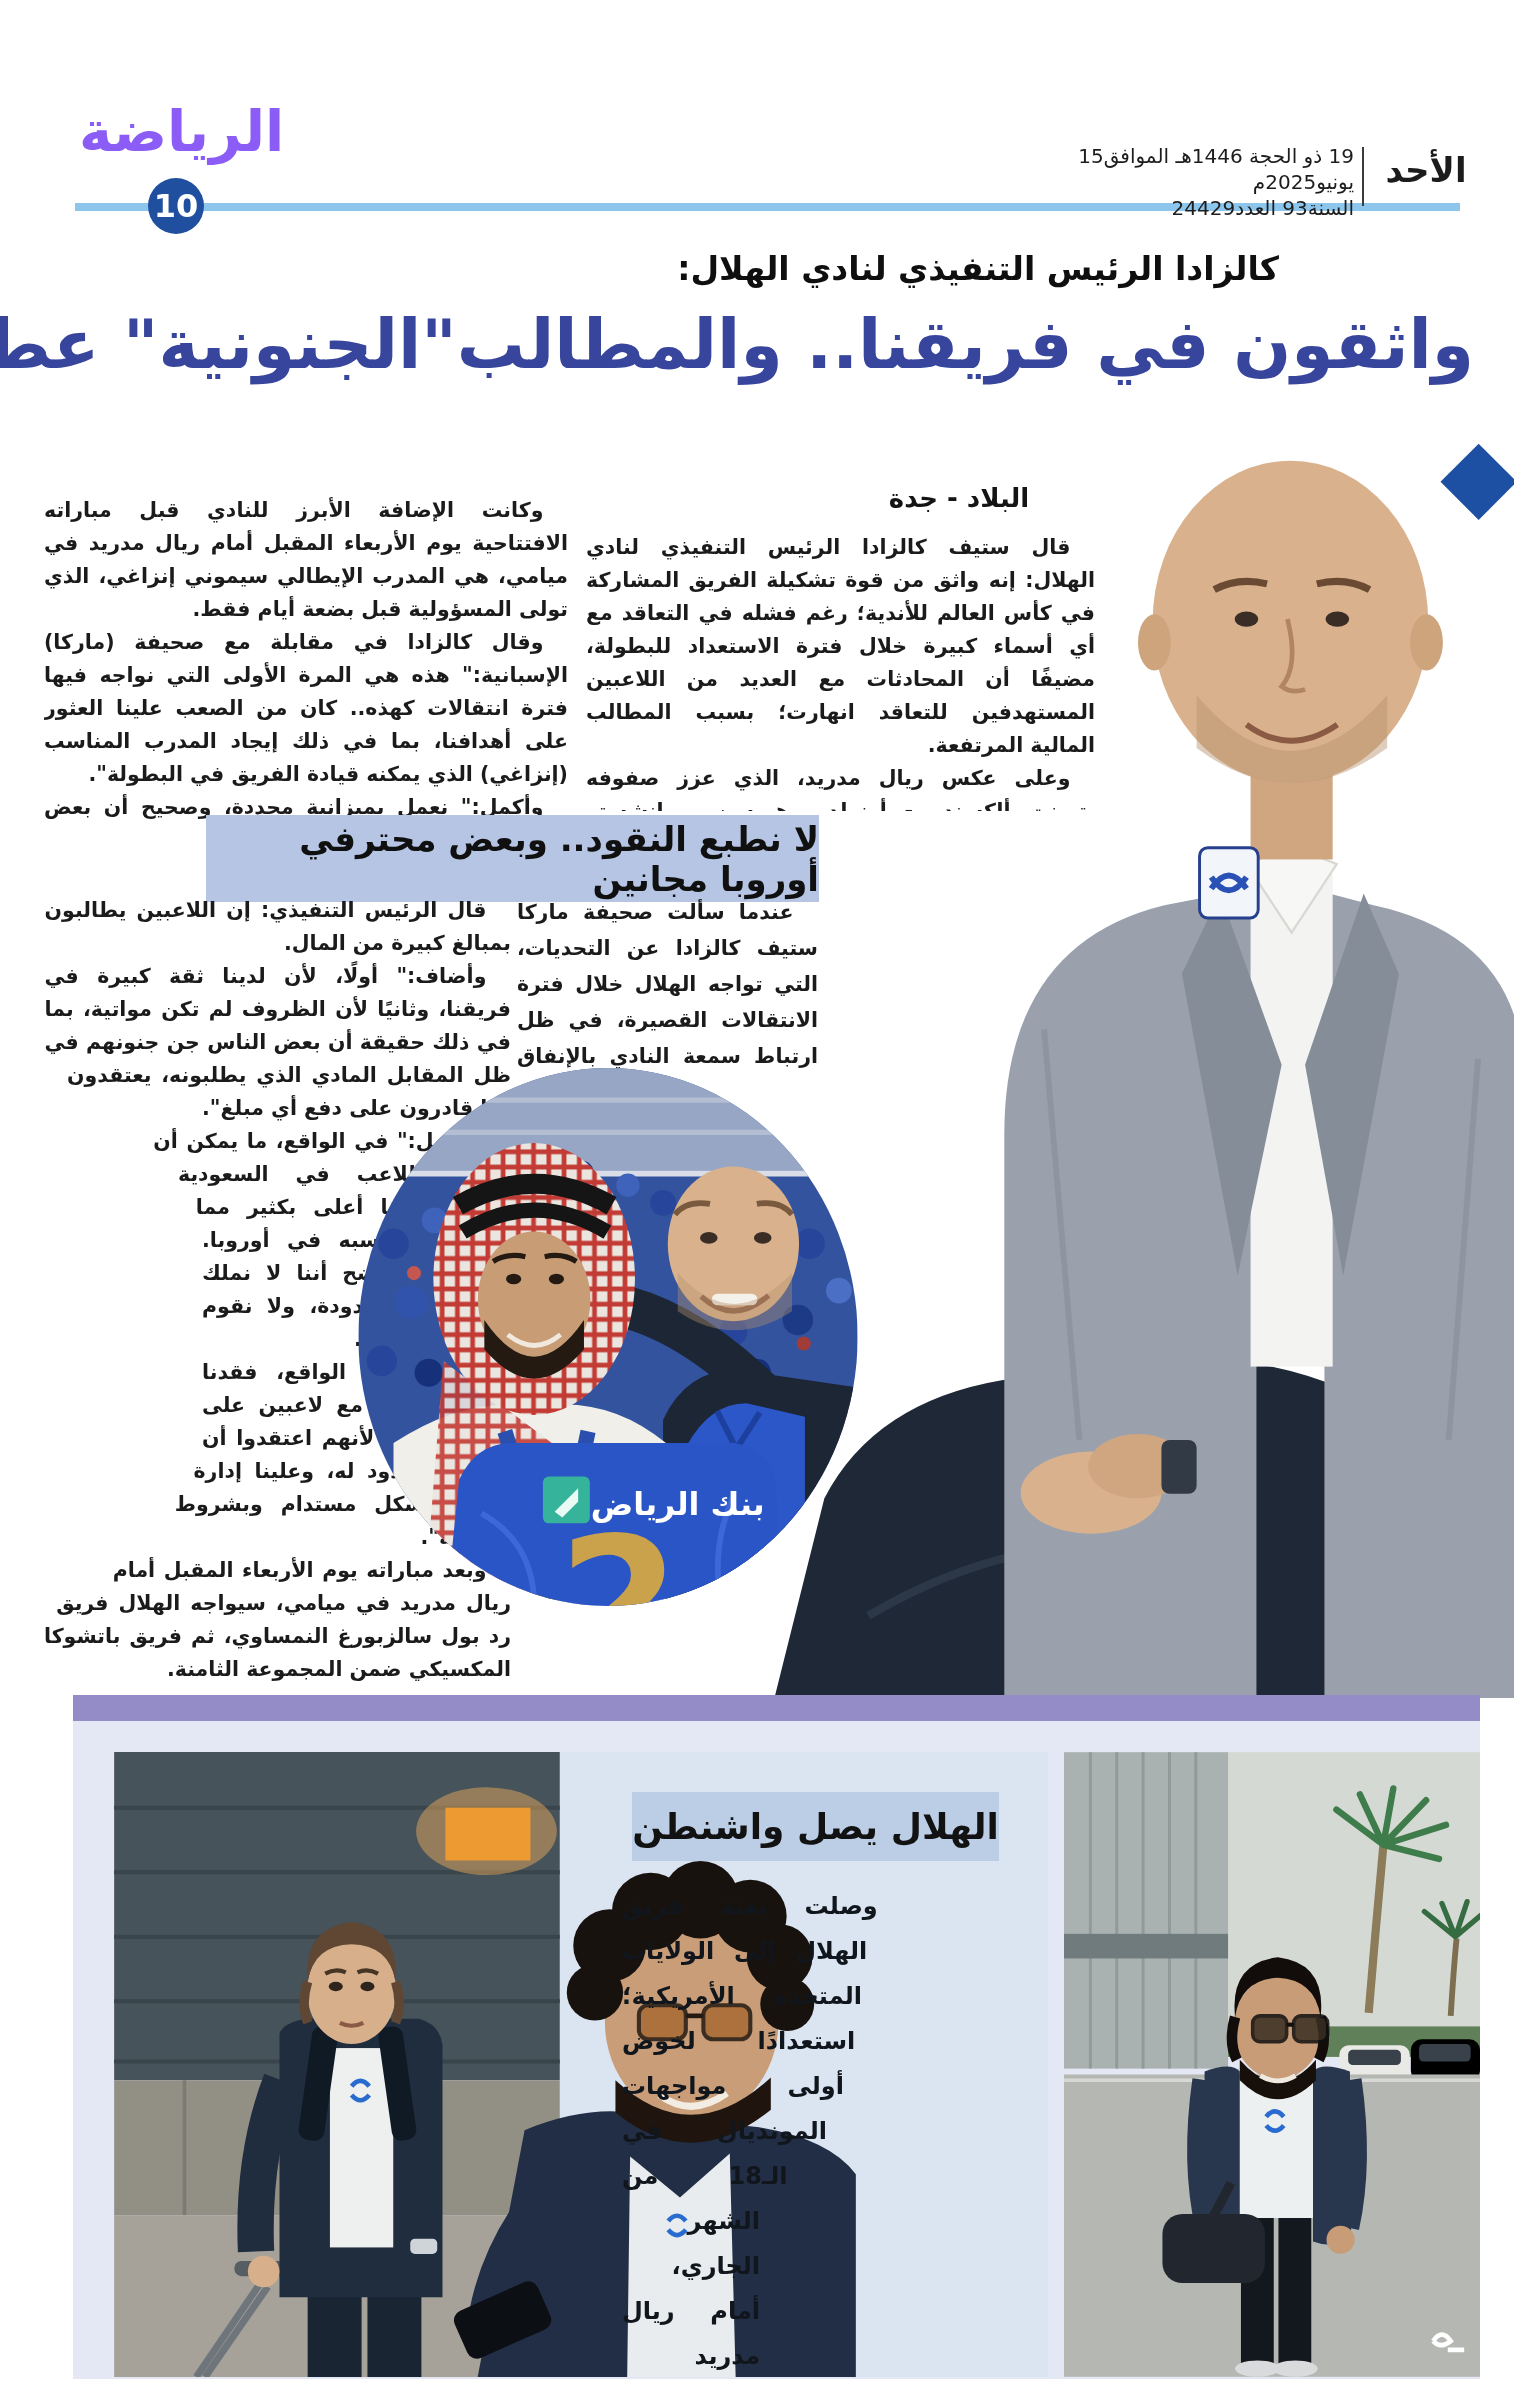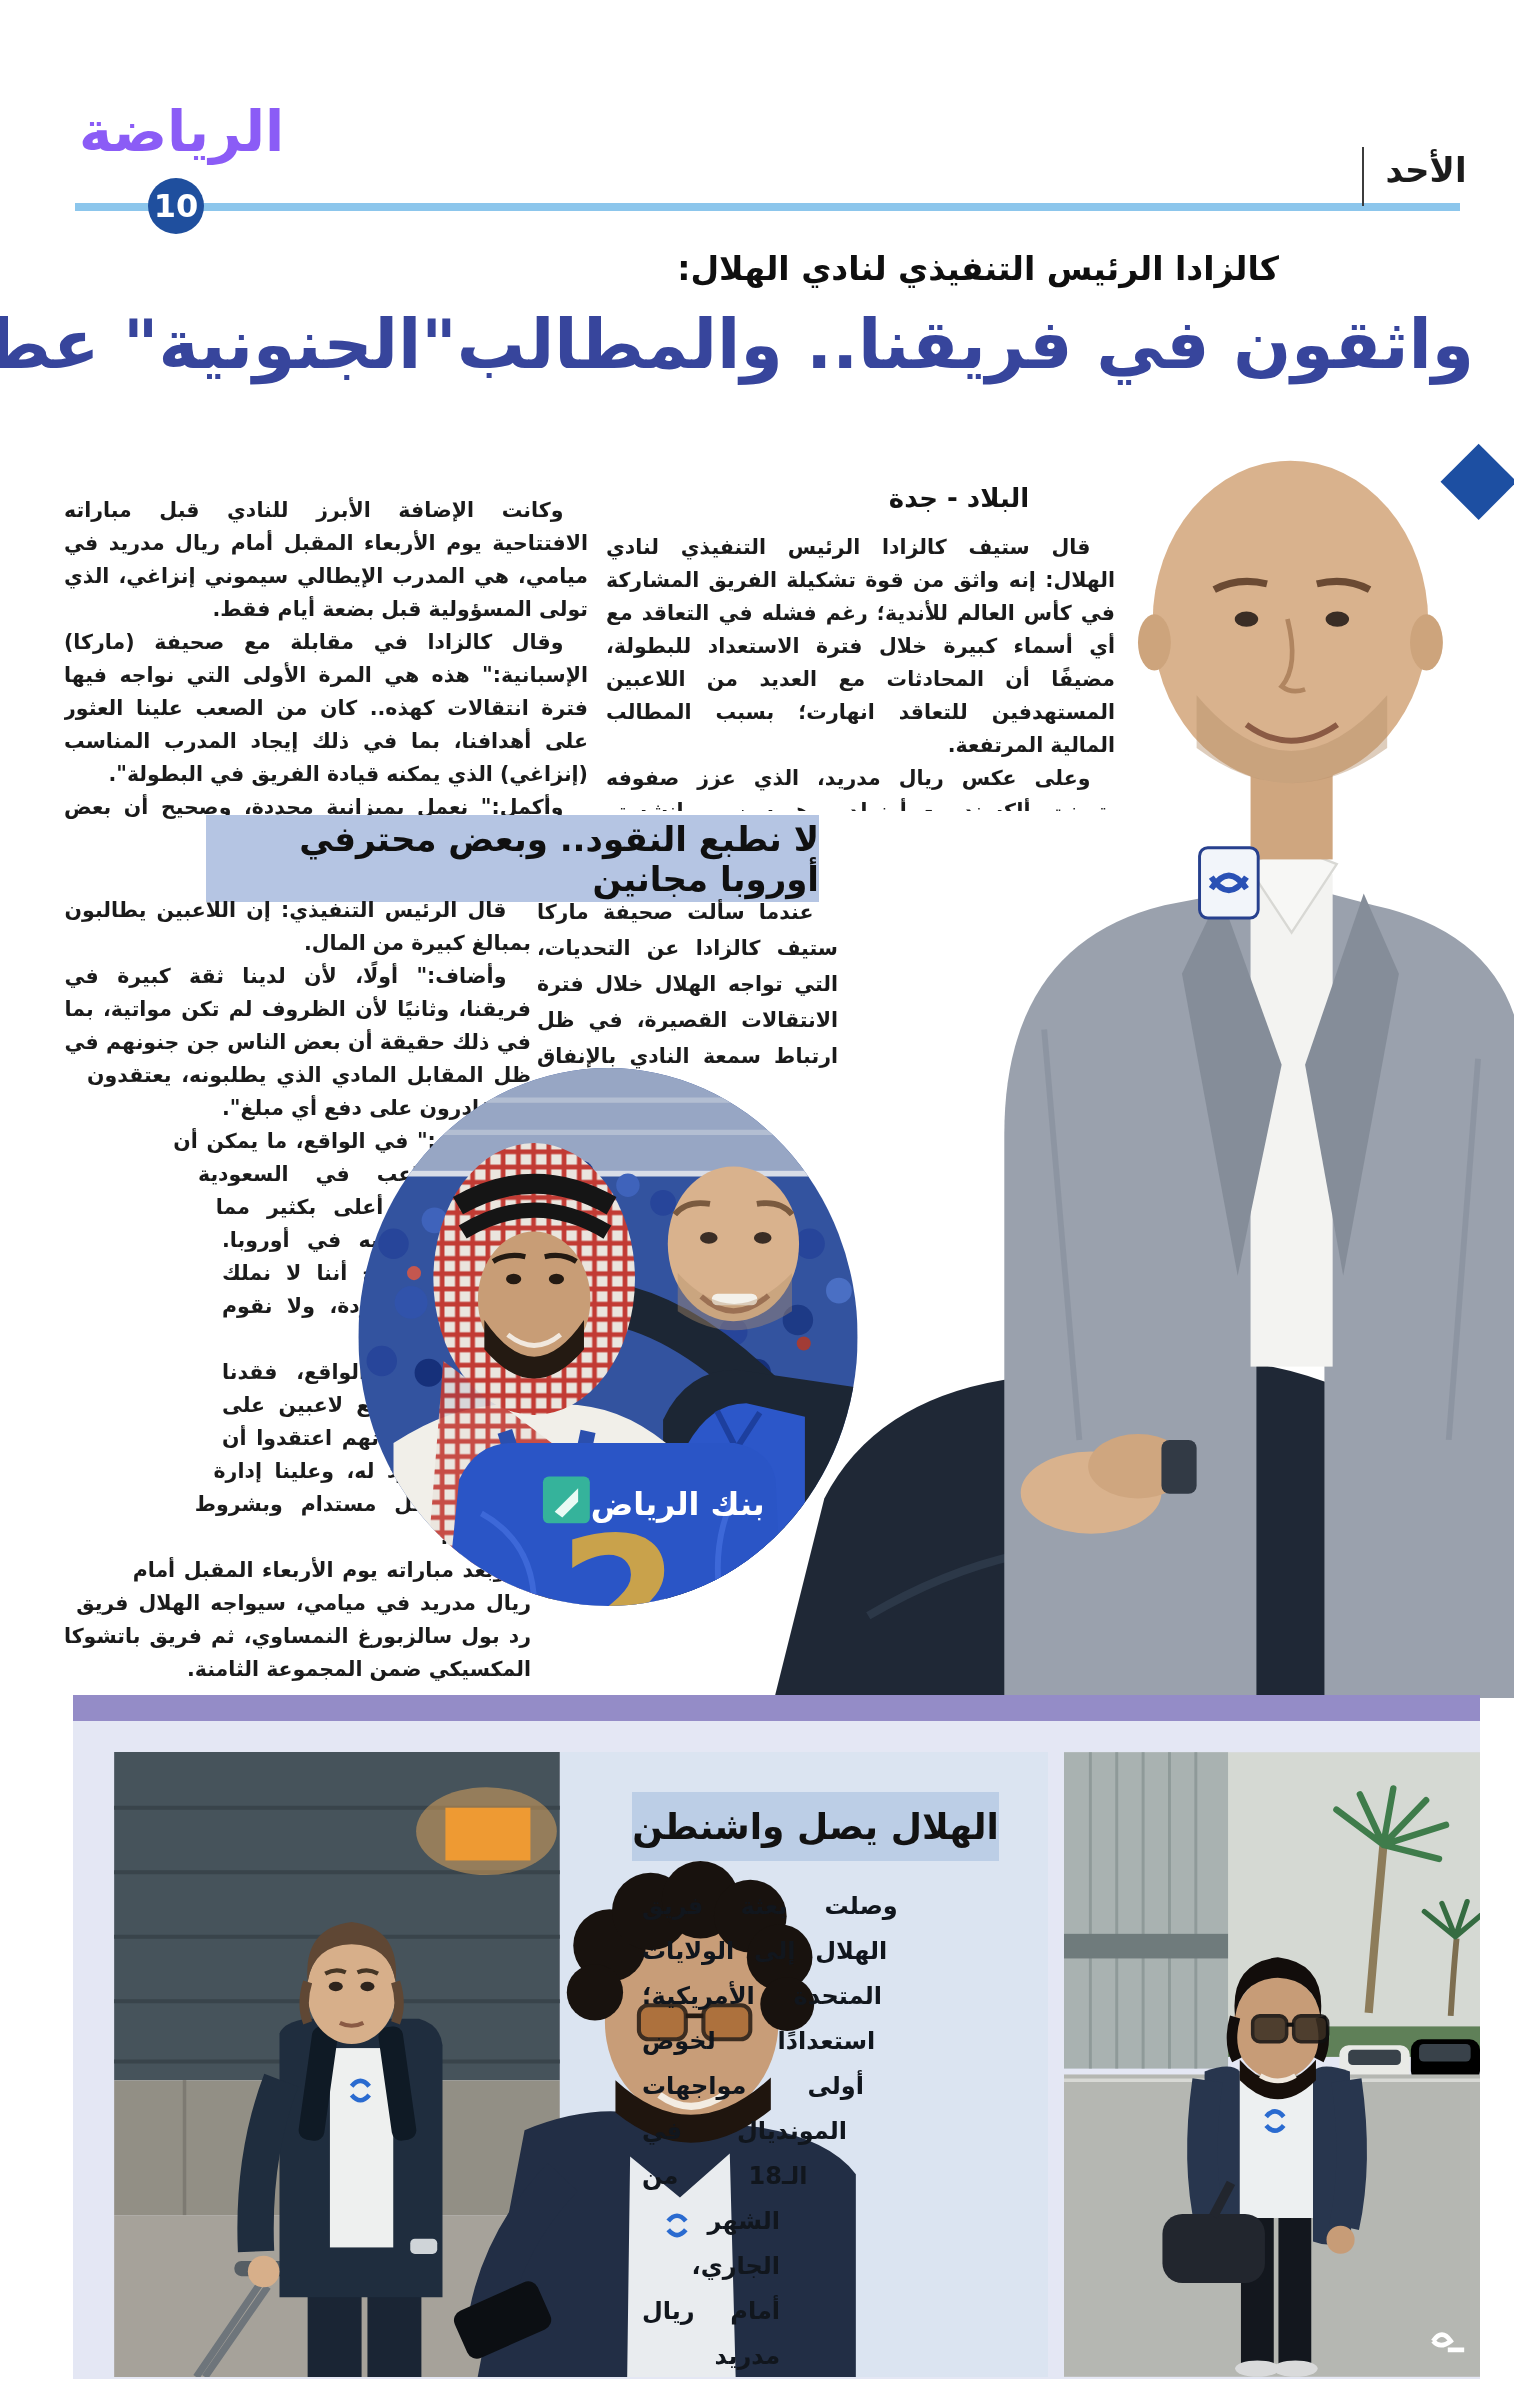--- a/index.html
+++ b/index.html
@@ -1,20 +1,20 @@
 <!DOCTYPE html>
 <html lang="ar" style="font-size:9.4px"><head>
 <meta charset="utf-8">
 <style>
   * { margin:0; padding:0; box-sizing:border-box; }
   html,body { background:#ffffff; }
   body { font-family:"DejaVu Sans", sans-serif; }
   .page { position:relative; width:1515px; height:2401px; background:#fff; overflow:hidden; direction:rtl; }
   .abs { position:absolute; }
-  .rtl { direction:rtl; unicode-bidi:embed;margin-left:20px; }
+  .rtl { direction:rtl; unicode-bidi:embed; }
   .jtext { text-align:justify; text-align-last:right; }
   .section-label { left:79px; top:99px; font-size:56px; font-weight:700; color:#8b5cf6; direction:rtl; }
   .top-line { left:75px; top:203px; width:1385px; height:7.6px; background:#8cc6ec; }
   .page-badge { left:122px; top:178px; width:56px; height:56px; border-radius:50%; background:#1f4f9e; color:#fff;
                 display:flex; align-items:center; justify-content:center; font-size:32px; font-weight:700;margin-left:26px; }
   .logo-wrap { left:636px; top:75px; width:252px; height:132px; }
   .logo-map { position:absolute; left:35px; top:3.5px; }
   .logo-text { position:absolute; right:0; top:5.9px; font-size:89px; font-weight:700; color:#2b5cab;
                -webkit-text-stroke:1.8px #bfc6cf; text-shadow:2.3px 2.3px 0 #d8dce2; line-height:1.2; }
   .weekday { left:1379px; top:150px; width:94px; font-size:34px; font-weight:700; color:#1c1c1c; text-align:center; direction:rtl; }
@@ -51,20 +51,24 @@
 
 <div class="page">
 
   <div class="abs section-label">الرياضة</div>
   <div class="abs top-line"></div>
   <div class="abs page-badge">10</div>
 
 
   <div class="abs weekday">الأحد</div>
   <div class="abs head-vline"></div>
+  <div class="abs dates">
+    <div>19 ذو الحجة 1446هـ الموافق15 يونيو2025م</div>
+    <div>السنة93 العدد24429</div>
+  </div>
 
   <div class="abs kicker">كالزادا الرئيس التنفيذي لنادي الهلال:</div>
   <div class="abs headline">واثقون في فريقنا.. والمطالب"الجنونية" عطلت التعاقدات</div>
 
   <svg class="abs" style="left:751px; top:443px;" width="764" height="1255" viewBox="0 0 1303 2140">
     <rect x="1195" y="20" width="92" height="92" transform="rotate(45 1241 66)" fill="#1d4fa2"></rect>
 
     <path d="M40 2140 L125 1800 Q210 1635 430 1598 L710 1558 Q965 1558 1125 1680 L1230 2140 Z" fill="#1f2836"></path>
     <path d="M200 2000 Q420 1870 640 1880" stroke="#2c3848" stroke-width="14" fill="none"></path>
 

